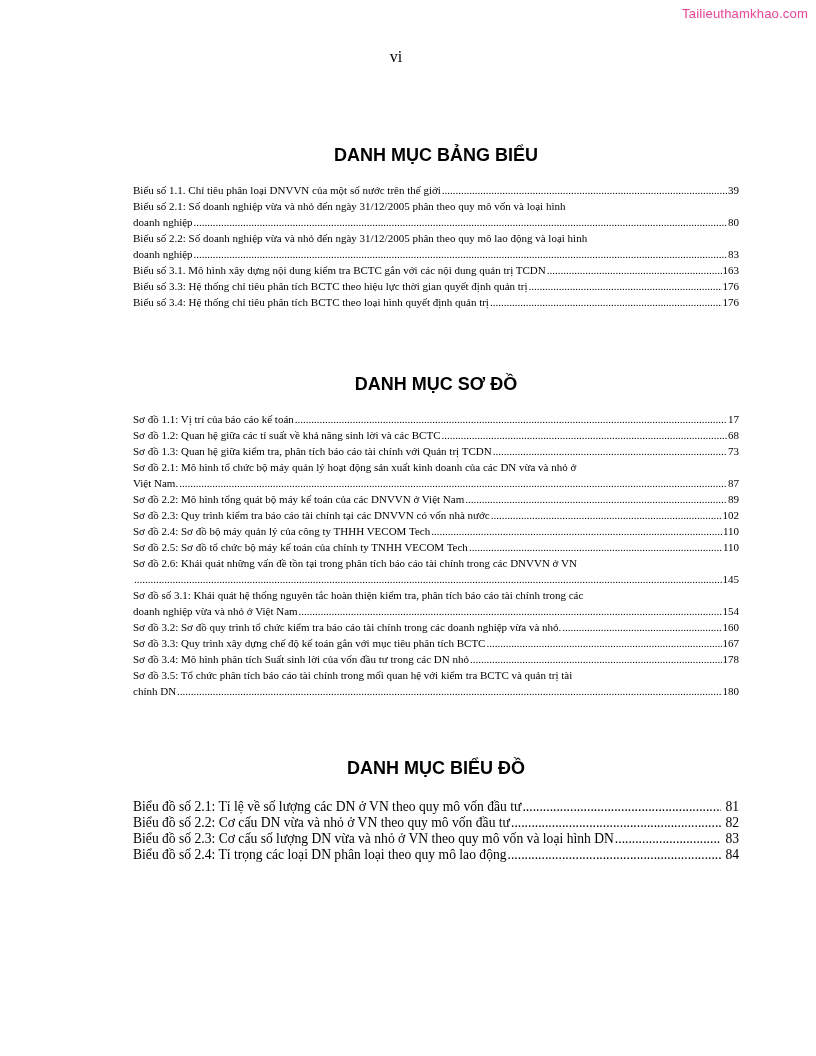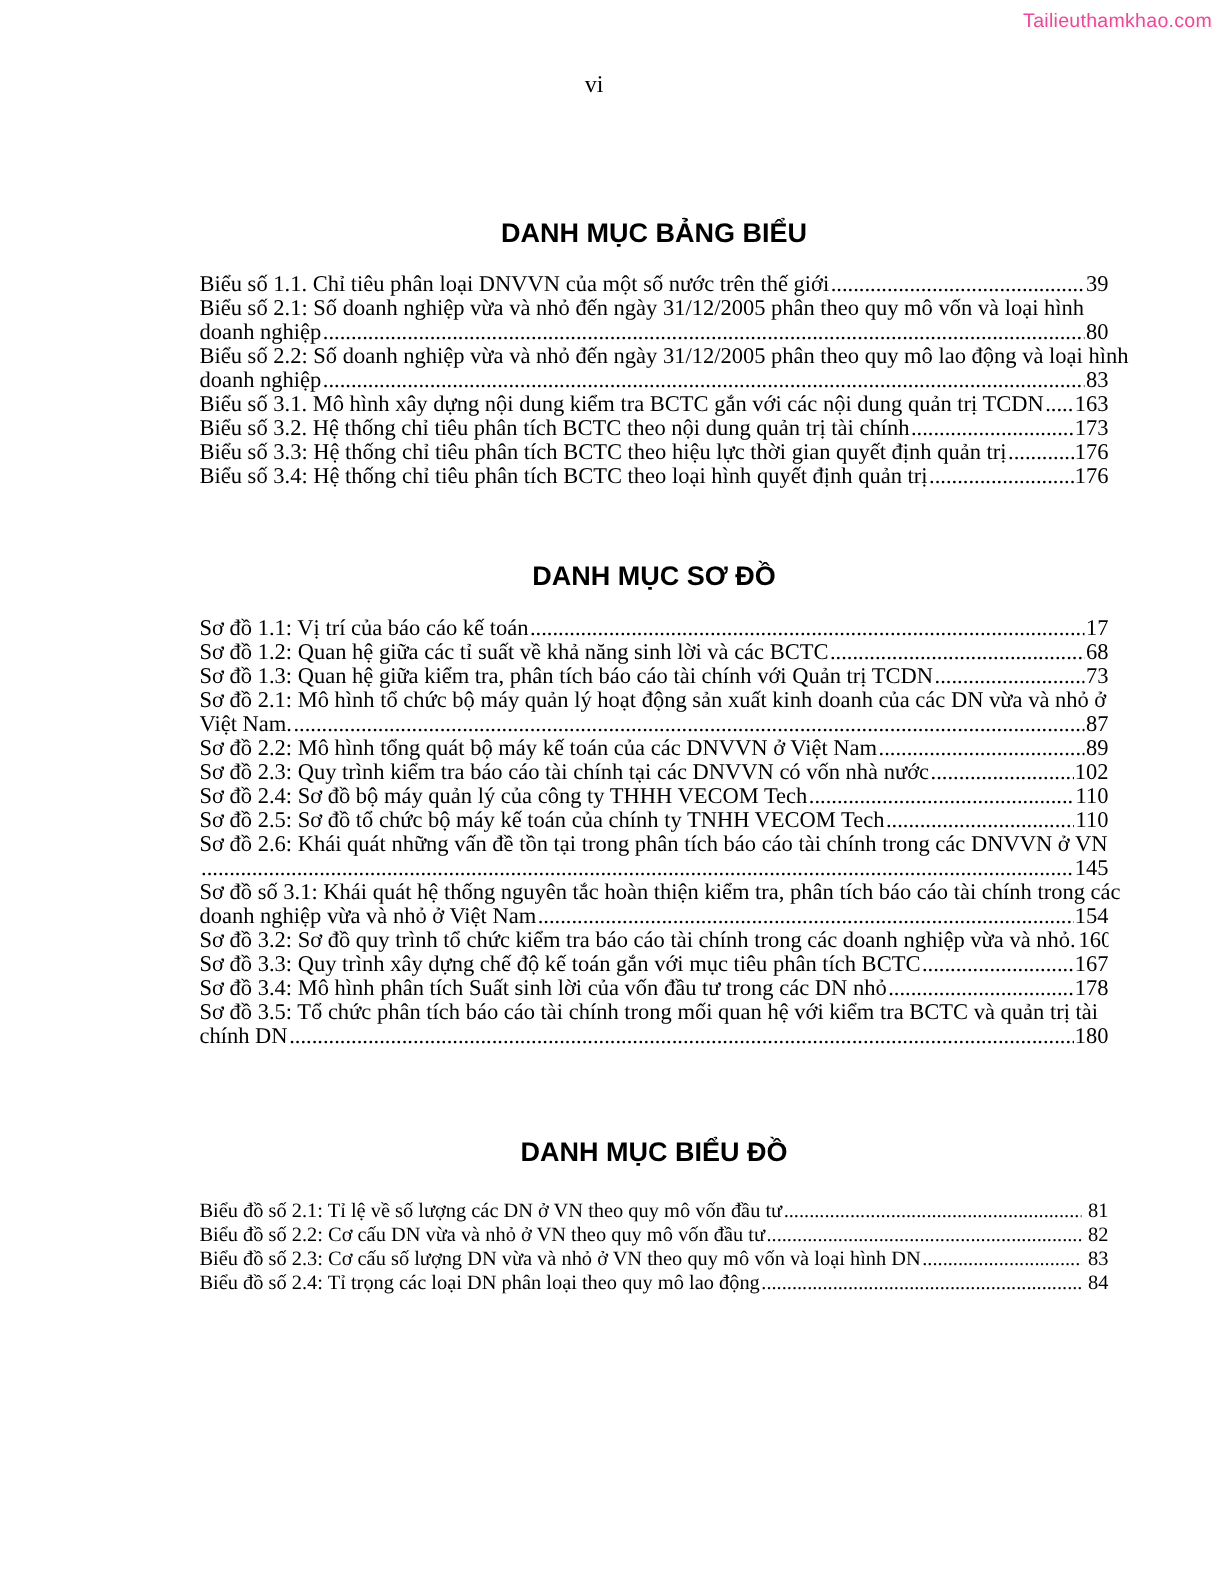--- a/index.html
+++ b/index.html
@@ -15,21 +15,21 @@
       font-family: "Liberation Serif", serif; font-size: 16px; color: #000;
     }
     .section { position: absolute; left: 133px; width: 606px; }
     .section-title {
       font-family: "Liberation Sans", sans-serif; font-weight: bold;
       font-size: 18px; color: #000; text-align: center; margin: 0; line-height: 22px;
     }
     .entries { margin-top: 16px; }
     .entry {
       font-family: "Liberation Serif", serif; color: #000;
-      font-size: 15px; line-height: 16px;
+      font-size: 11px; line-height: 16px;
     }
     .entry-line { display: flex; align-items: baseline; white-space: nowrap; overflow: hidden; }
     .entry-text { flex: 0 0 auto; }
     .leader {
       flex: 1 1 auto; overflow: hidden; white-space: nowrap; margin: 0 1px;
     }
     .leader::after {
       content: "................................................................................................................................................................................................................................................";
     }
     .entry-page { flex: 0 0 auto; }
@@ -76,27 +76,20 @@
       </div>
       <div class="entry">
         <div class="entry-line">
           <span class="entry-text">Biểu số 3.1. Mô hình xây dựng nội dung kiểm tra BCTC gắn với các nội dung quản trị TCDN</span>
           <span class="leader"></span>
           <span class="entry-page">163</span>
         </div>
       </div>
       <div class="entry">
         <div class="entry-line">
-          <span class="entry-text">Biểu số 3.2. Hệ thống chỉ tiêu phân tích BCTC theo nội dung quản trị tài chính</span>
-          <span class="leader"></span>
-          <span class="entry-page">173</span>
-        </div>
-      </div>
-      <div class="entry">
-        <div class="entry-line">
           <span class="entry-text">Biểu số 3.3: Hệ thống chỉ tiêu phân tích BCTC theo hiệu lực thời gian quyết định quản trị</span>
           <span class="leader"></span>
           <span class="entry-page">176</span>
         </div>
       </div>
       <div class="entry">
         <div class="entry-line">
           <span class="entry-text">Biểu số 3.4: Hệ thống chỉ tiêu phân tích BCTC theo loại hình quyết định quản trị</span>
           <span class="leader"></span>
           <span class="entry-page">176</span>

